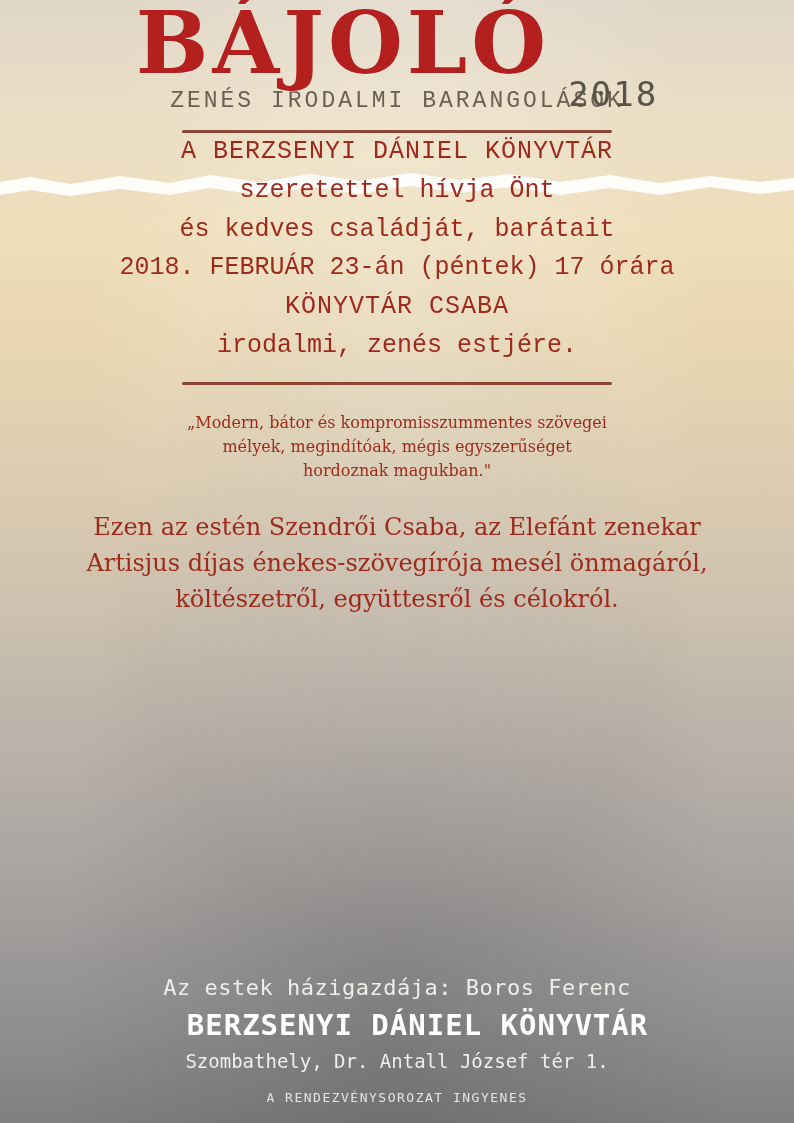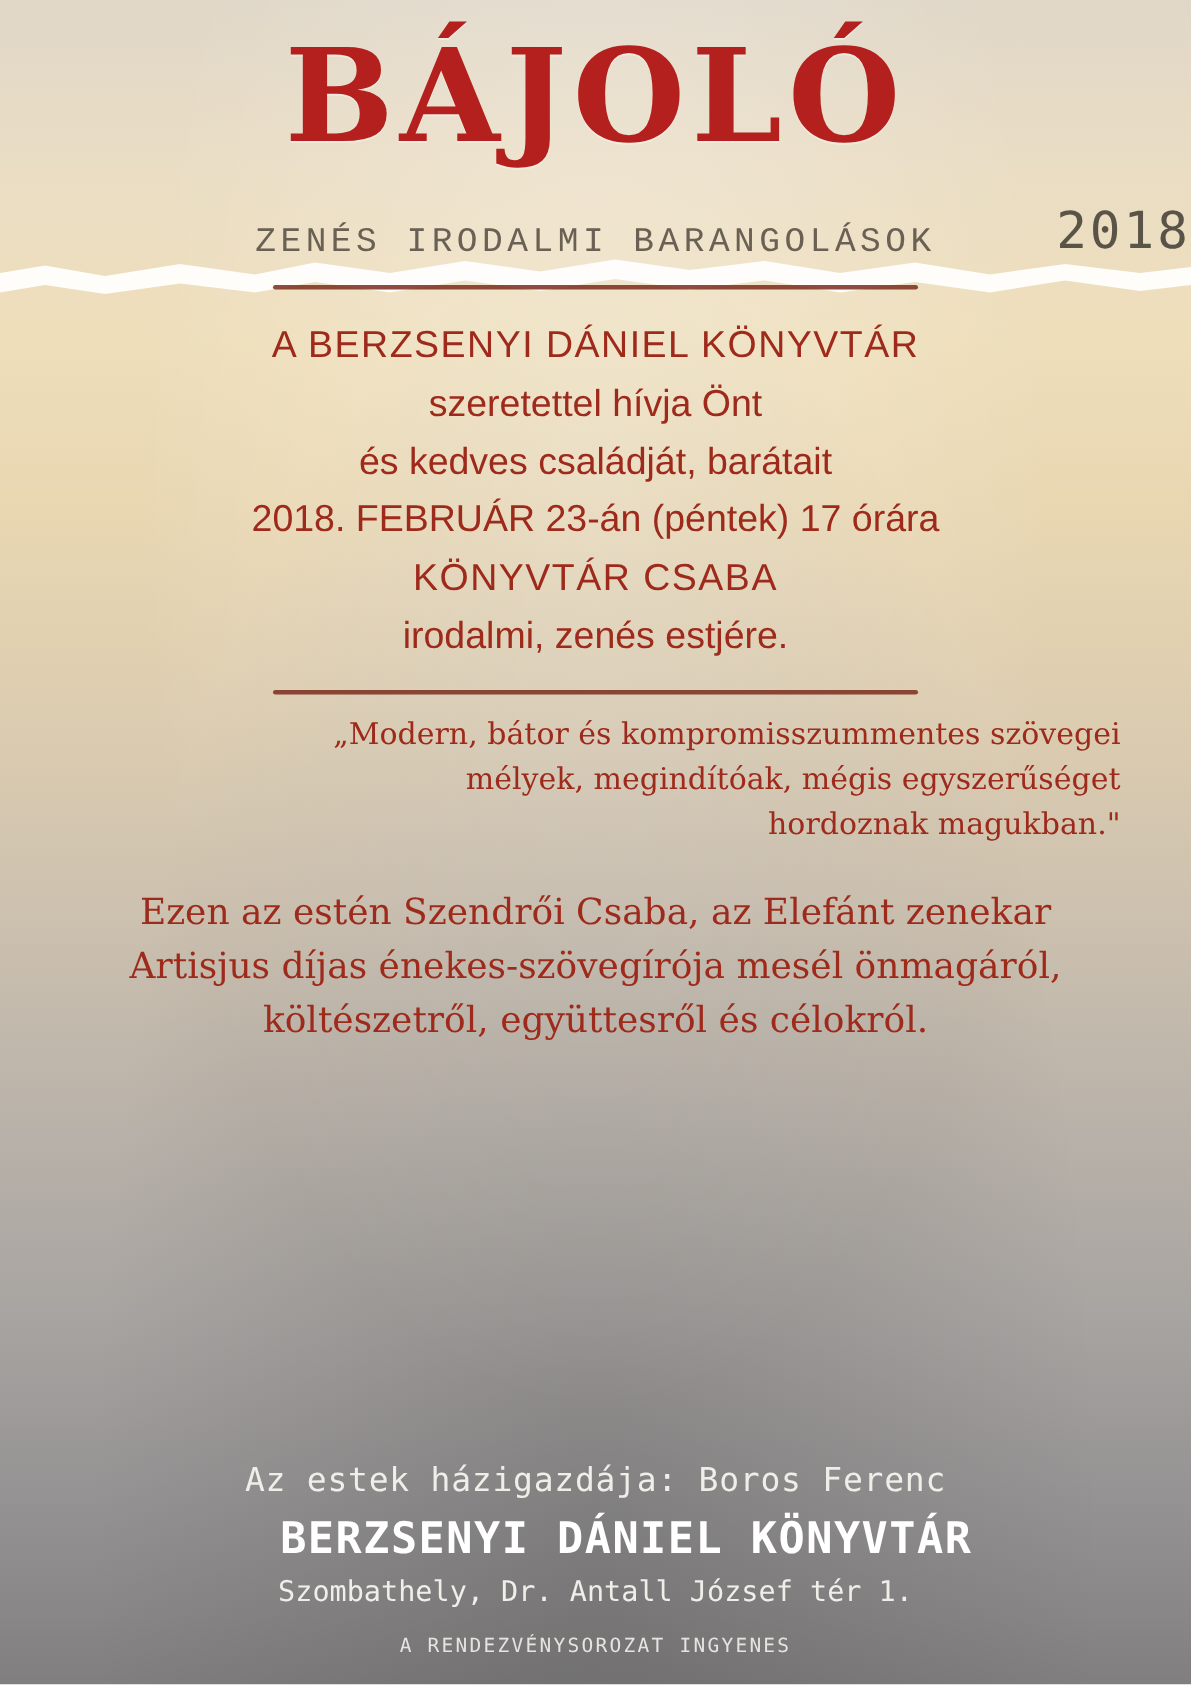--- a/index.html
+++ b/index.html
@@ -54,25 +54,23 @@
     display: flex;
     flex-direction: column;
     align-items: center;
     text-align: center;
   }
 
   
   .title-row {
     position: relative;
     width: 100%;
-    margin-top: 22px;
     display: flex;
     justify-content: center;
-    align-items: center;
-    flex-direction: column;
+    align-items: flex-start;
   }
   .main-title {
     font-family: "DejaVu Serif", serif;
     font-weight: bold;
     font-size: 86px;
     letter-spacing: 4px;
     color: #b4201d;
     line-height: 1;
     text-shadow: 0 1px 0 rgba(255,255,255,0.35);
   }
@@ -112,39 +110,37 @@
     height: 3px;
     background: #7b2c1c;
     margin: 16px auto 0 auto;
     border-radius: 2px;
     opacity: 0.85;
   }
   .rule.short { width: 430px; }
 
   
   .invite {
-    margin-top: 18px;
     color: #9e2a1c;
-    font-family: Liberation Sans, sans-serif;
+    font-family: Liberation Mono, monospace;
     font-size: 25px;
     line-height: 1.55;
   }
   .invite .caps {
     letter-spacing: 1px;
   }
 
   
   .quote {
-    margin-top: 11px;
+    margin-top: 26px;
     color: #9e2a1c;
     font-family: "DejaVu Serif", serif;
-    font-size: 20px;
+    font-size: 16px;
     line-height: 1.5;
     width: 700px;
-    text-align: right;
   }
 
   .para {
     margin-top: 26px;
     color: #9e2a1c;
     font-family: "DejaVu Serif", serif;
     font-size: 24px;
     line-height: 1.5;
     width: 730px;
   }

